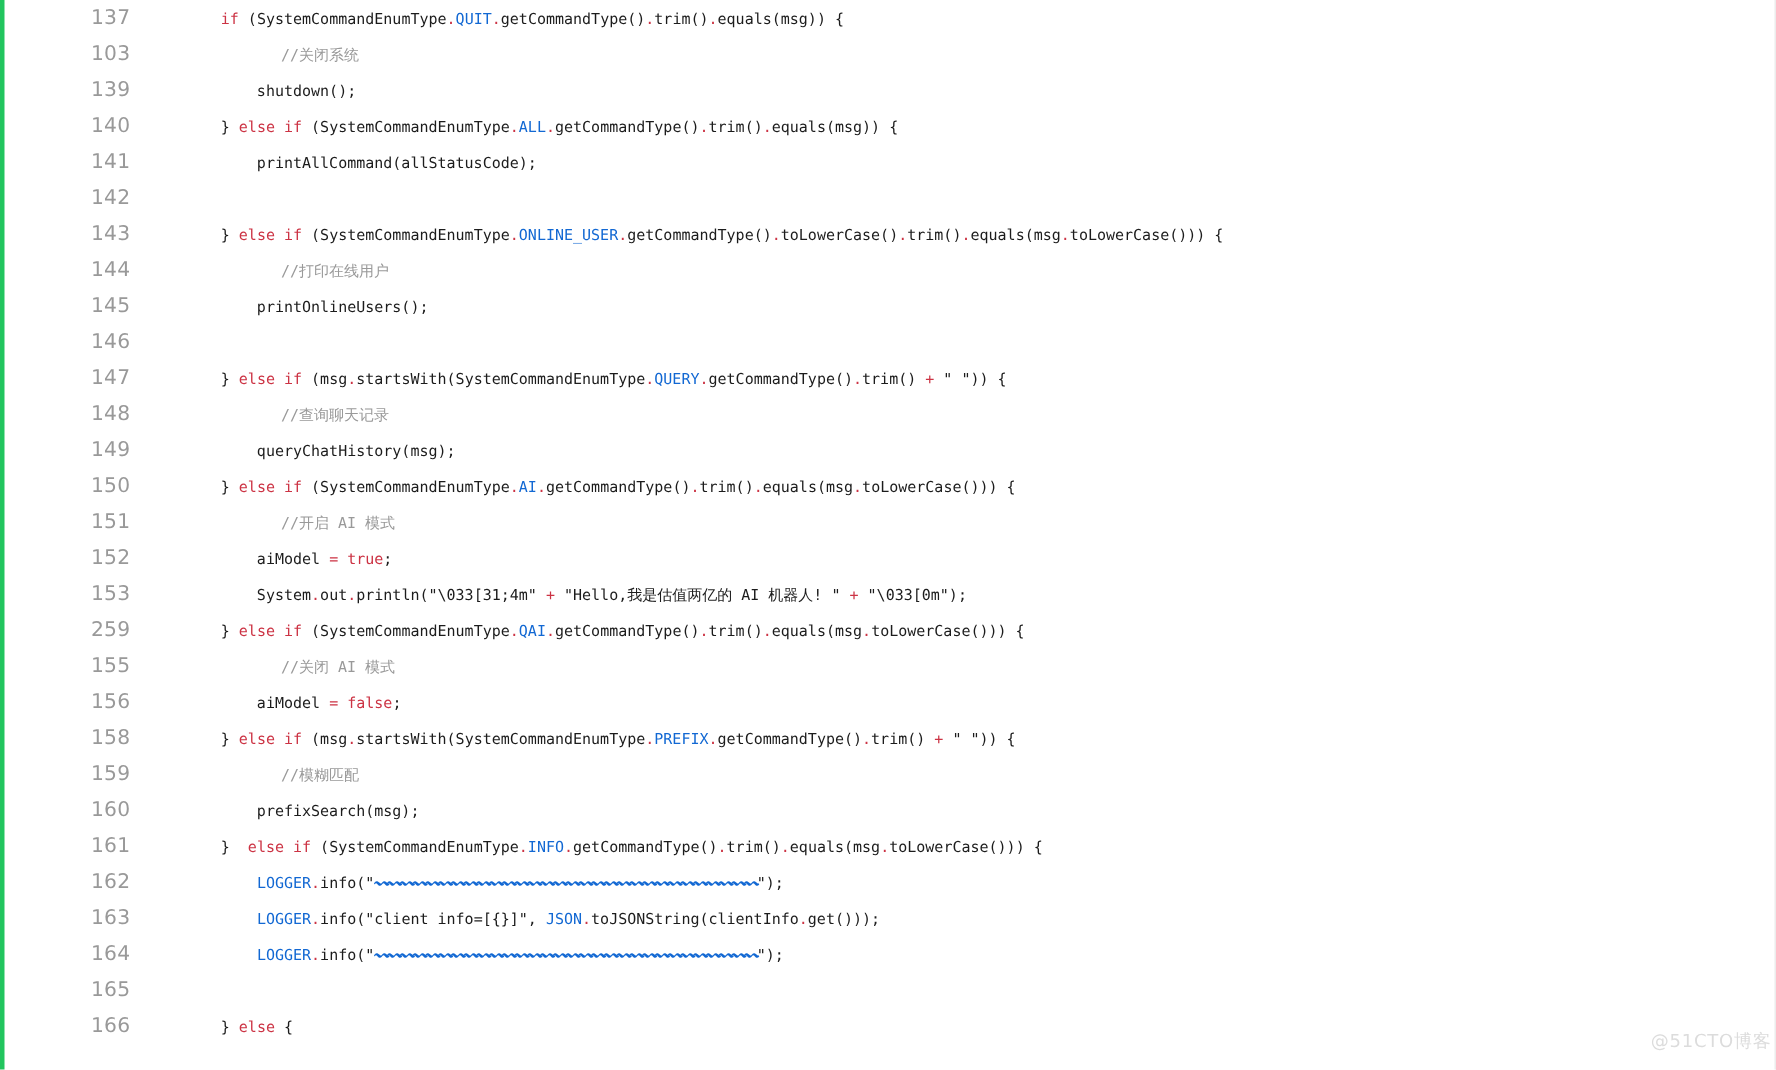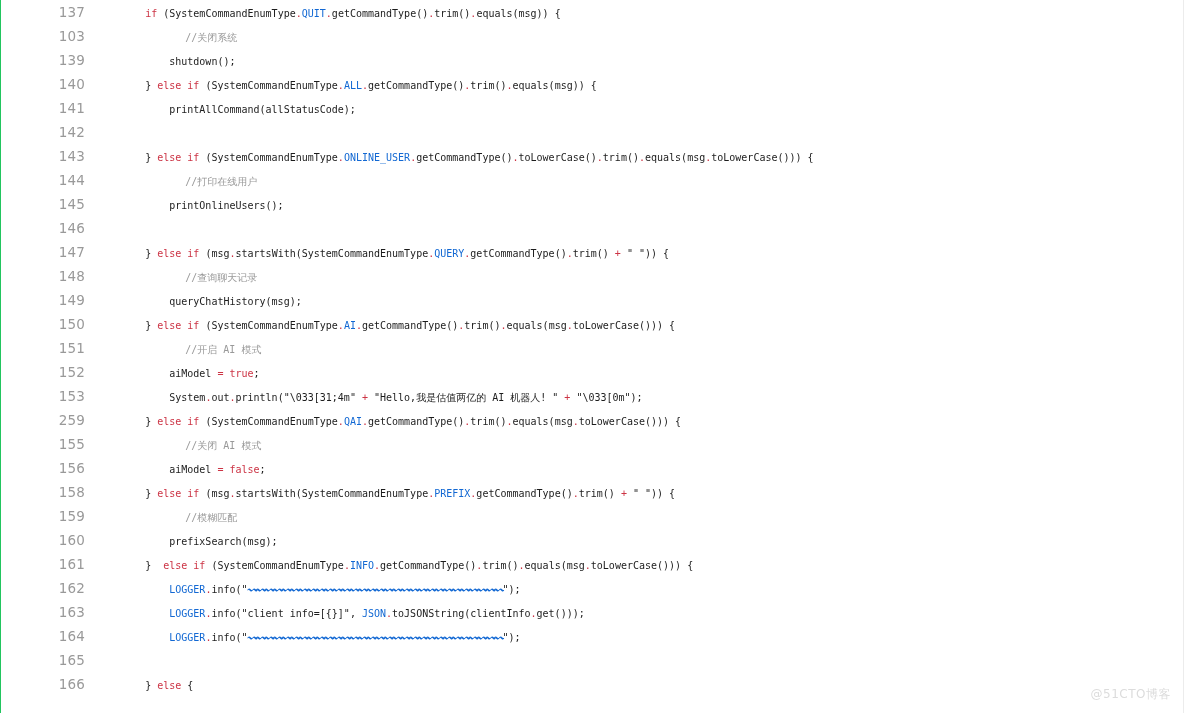--- a/index.html
+++ b/index.html
@@ -12,21 +12,21 @@
     height: 713px;
     overflow: hidden;
     font-family: "DejaVu Sans Mono", "Liberation Mono", monospace;
   }
   .editor {
     position: relative;
     width: 1184px;
     height: 713px;
     background: #ffffff;
     box-sizing: border-box;
-    border-left: 1px solid #22c55e;
+    border-left: 3px solid #22c55e;
     border-right: 1px solid #ececec;
     overflow: hidden;
   }
   .code-area {
     position: absolute;
     left: 0;
     top: 0;
     width: 1184px;
     padding-top: 0px;
   }
@@ -66,21 +66,21 @@
     display: inline-block;
     width: 11px;
     height: 12px;
     border: 1px solid #1c1c1c;
     box-sizing: border-box;
     vertical-align: -1px;
     margin: 0 0.5px;
   }
   .watermark {
     position: absolute;
-    right: 12px;
+    right: 2px;
     bottom: 10px;
     font-size: 12px;
     color: #dcdcdc;
     font-family: "DejaVu Sans", "Liberation Sans", sans-serif;
     letter-spacing: 0.5px;
     user-select: none;
   }
 </style>
 </head>
 <body>

